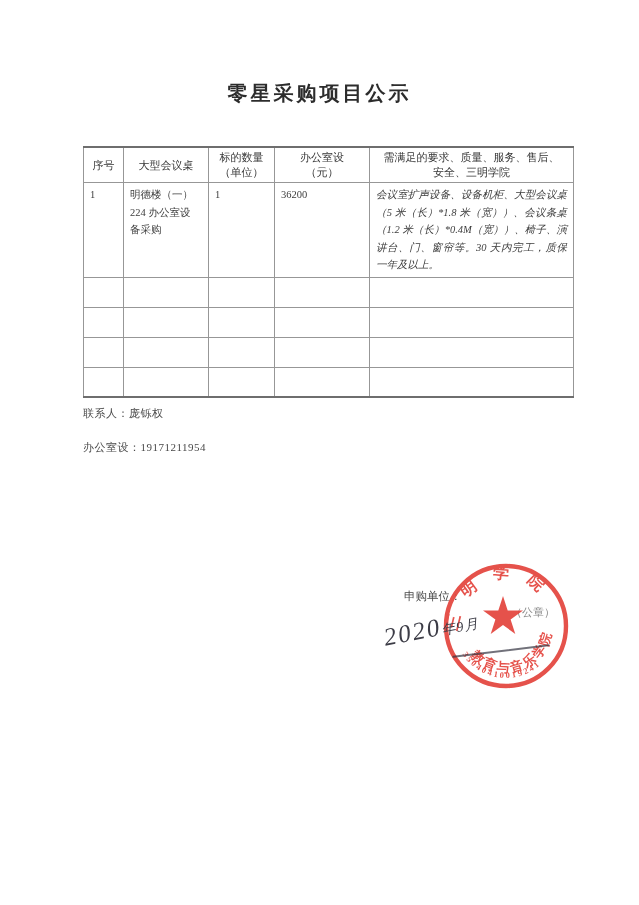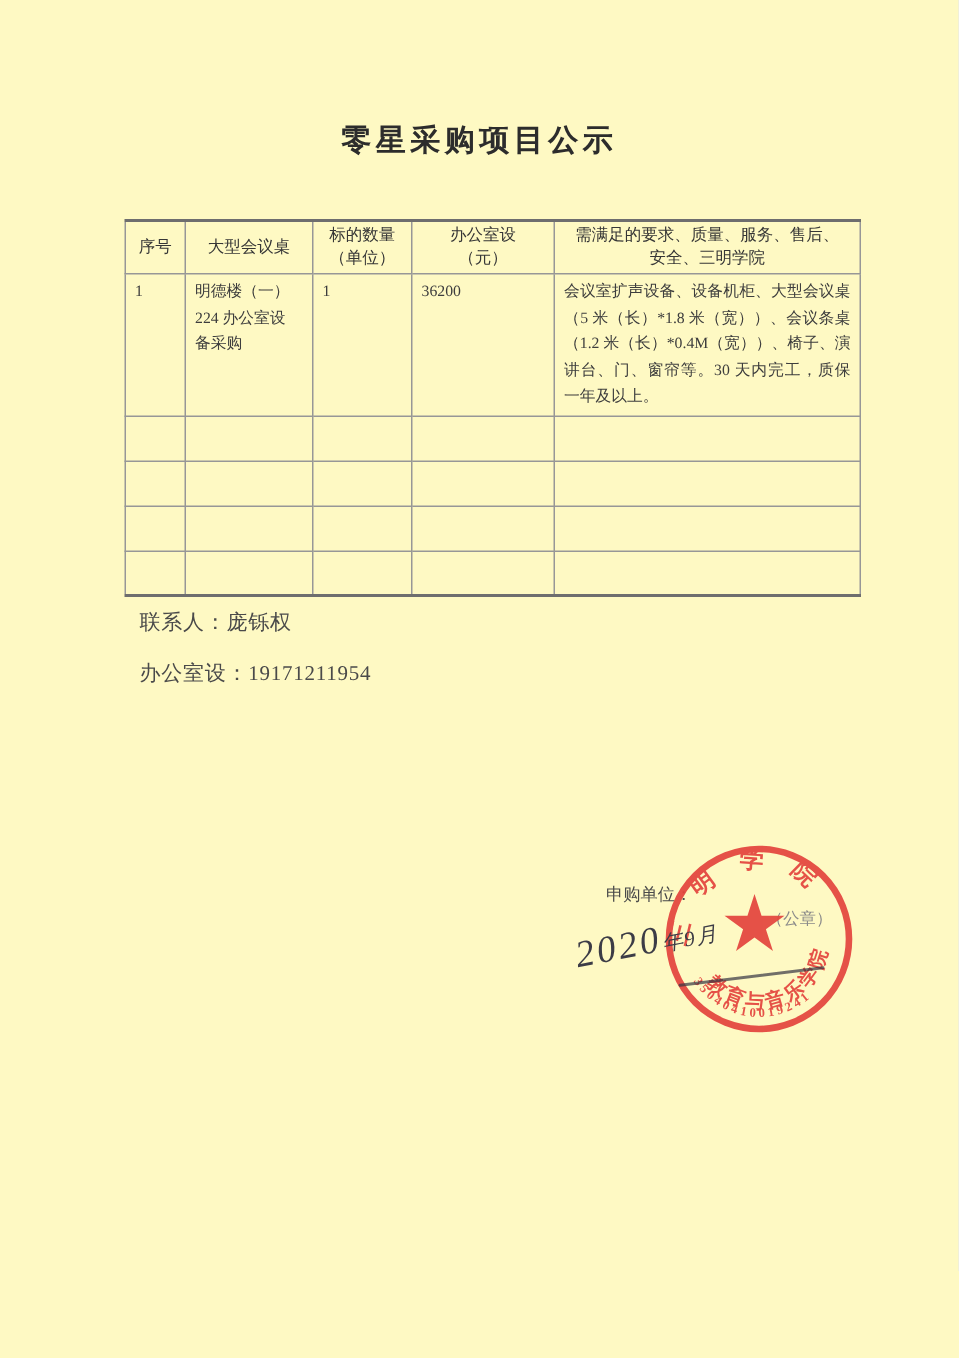--- a/index.html
+++ b/index.html
@@ -4,21 +4,21 @@
 <style>
   * { margin: 0; padding: 0; box-sizing: border-box; }
   html, body { background: #e8e8e8; }
   body { font-family: "Liberation Serif", serif; }
 
   .page {
     position: relative;
     width: 639px;
     height: 905px;
     margin: 0 auto;
-    background: #fef9c3;
+    background: #ffffff;
     overflow: hidden;
     color: #3d3d3d;
   }
 
   .doc-title {
     position: absolute;
     top: 80px;
     left: 0;
     width: 100%;
     text-align: center;
@@ -57,26 +57,26 @@
   }
   table.proc td {
     font-size: 10.5px;
     line-height: 17.5px;
     padding: 3px 6px;
   }
   tr.data-row { height: 88px; }
   tr.empty-row { height: 30px; }
   .pre { white-space: pre-line; }
   .cell-name { text-align: justify; white-space: pre-line; padding: 3px 5px; margin-top: 12px; }
-  .cell-req  { text-align: justify; padding: 3px 6px 3px 7px; }
+  .cell-req  { text-align: justify; padding: 3px 6px 3px 7px; font-style: italic; }
 
   .contact-line {
     position: absolute;
-    left: 93px;
-    font-size: 14px;
+    left: 83px;
+    font-size: 11px;
     color: #4a4a4a;
     letter-spacing: 0.5px;
   }
   .contact-person { top: 406px; }
   .contact-phone  { top: 440px; }
 
   .unit-label {
     position: absolute;
     left: 404px;
     top: 589px;

